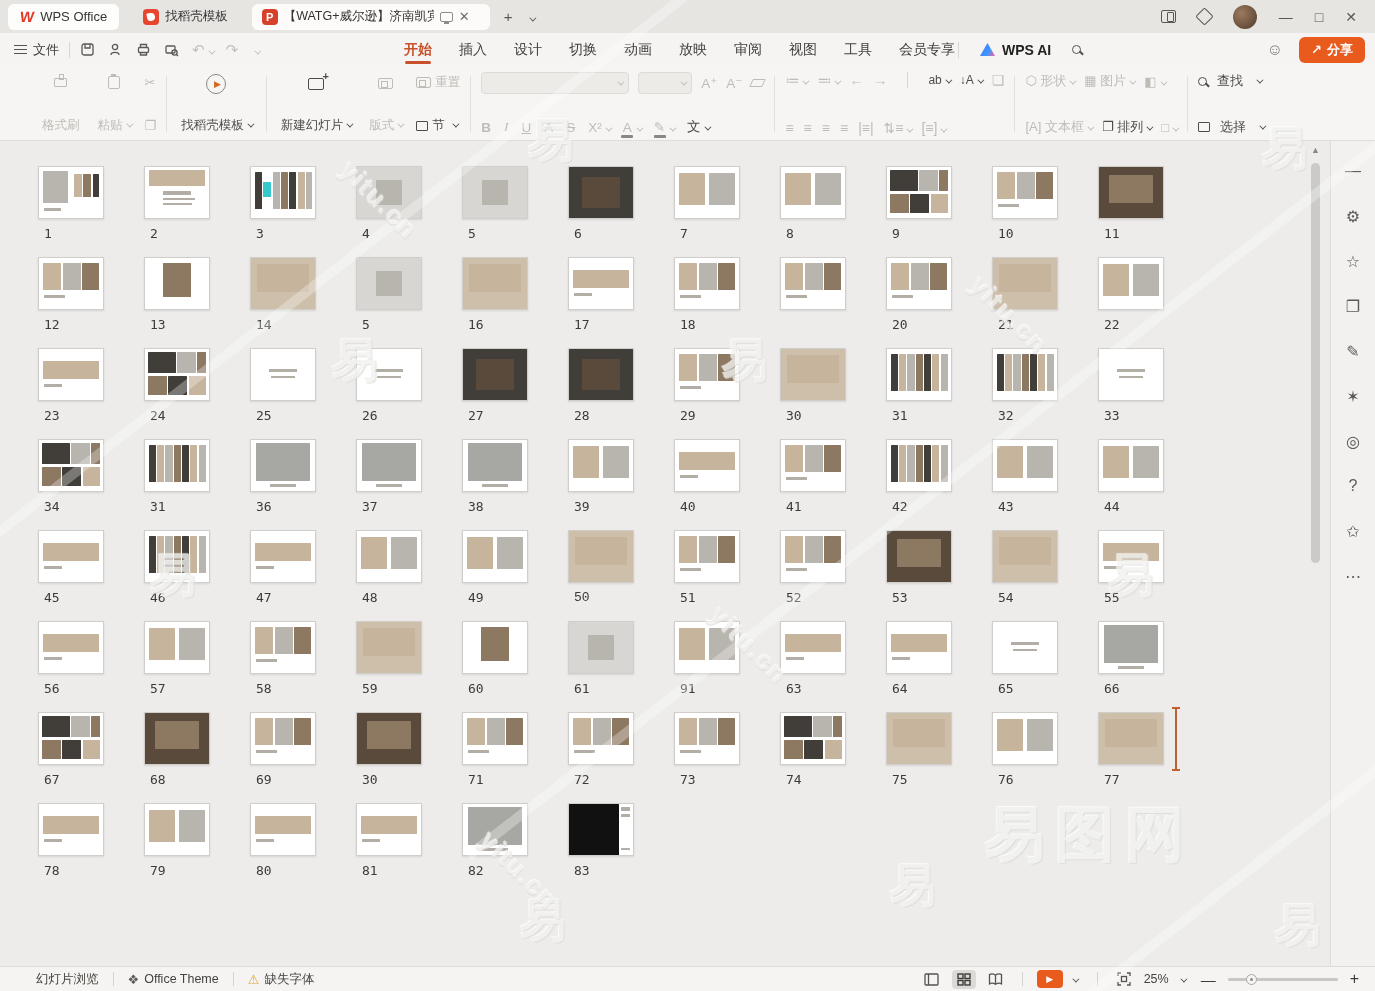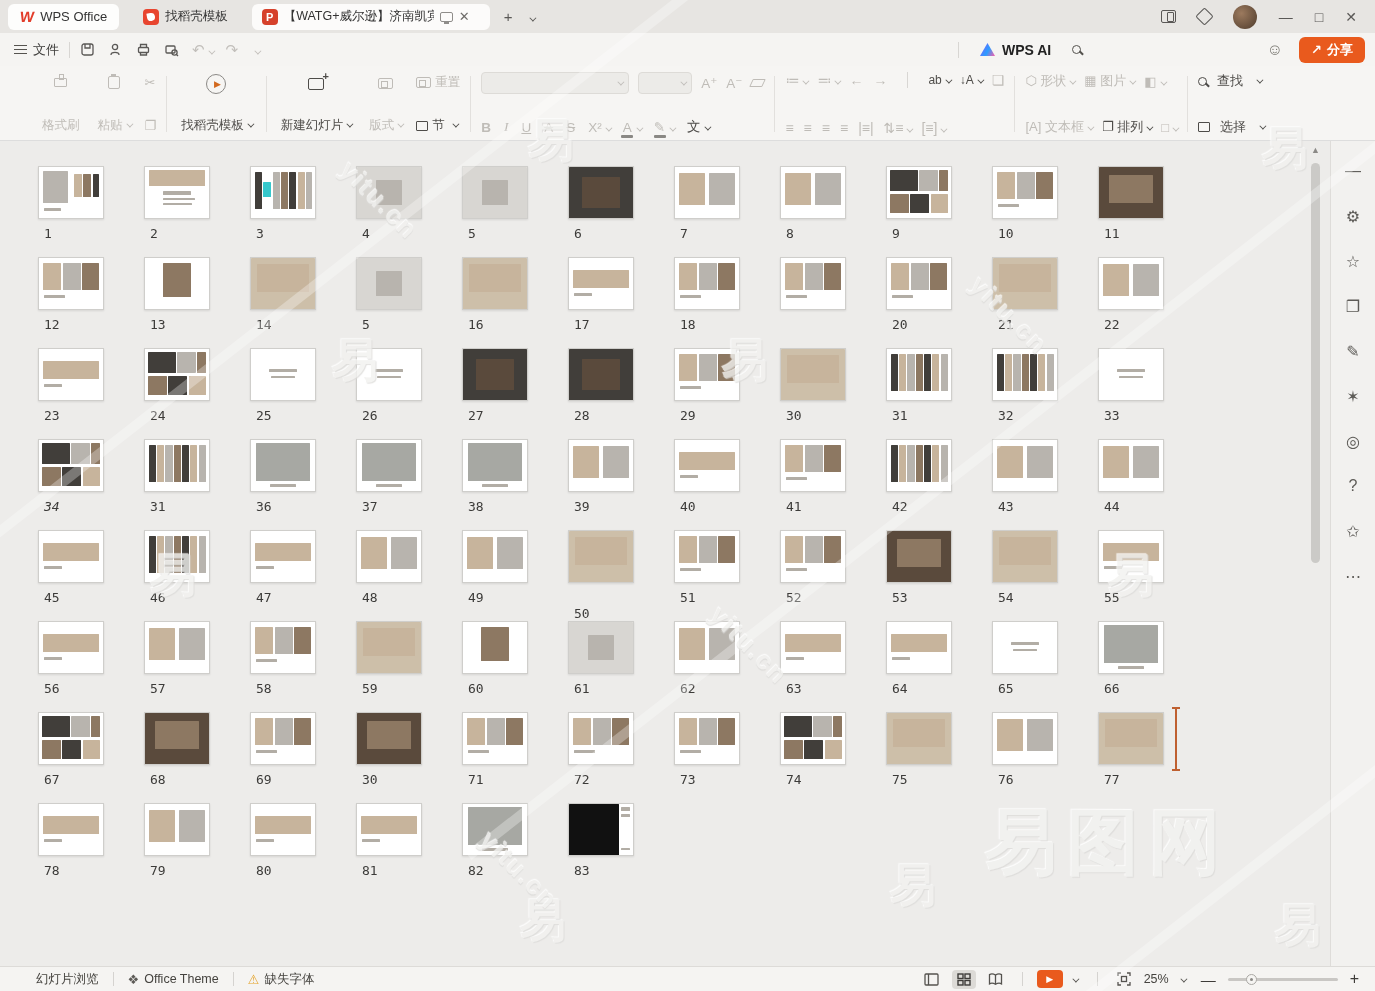--- a/index.html
+++ b/index.html
@@ -104,21 +104,21 @@
   .theme-ico { color:#5d5b57; margin-right:5px; font-size:13px; }
   .viewbtn { width:24px; height:19px; display:flex; align-items:center; justify-content:center; border-radius:4px; }
   .viewbtn.active { background:#dcdad6; }
   .playbtn { width:26px; height:18px; background:#e95a1d; border-radius:4px; color:#fff; font-size:9px; display:flex; align-items:center; justify-content:center; }
   .zoomtrack { width:110px; height:3px; background:#c9c7c4; border-radius:2px; position:relative; }
   .zoomhandle { position:absolute; left:18px; top:-4px; width:11px; height:11px; border-radius:50%; background:#f5f4f2; border:1px solid #aaa8a4; }
   .zoomhandle::after { content:""; position:absolute; left:3px; top:3px; width:3px; height:3px; border-radius:50%; background:#8b8986; }
 
   
   .wm { position:absolute; pointer-events:none; z-index:40; color:#f2f2f0; text-shadow:1px 1px 1px #dcdbd9, -1px -1px 1px #ffffff; font-weight:900; }
-  .wm-big { font-size:72px; letter-spacing:10px; opacity:.85; }
+  .wm-big { font-size:60px; letter-spacing:10px; opacity:.85; }
   .wm-char { font-size:46px; opacity:.8; }
   .wm-url { font-size:26px; font-weight:bold; transform:rotate(45deg); opacity:.8; letter-spacing:2px; }
   .streak { position:absolute; pointer-events:none; z-index:39; width:1400px; height:10px; background:#ffffff; opacity:.30; transform:rotate(-38deg); }
 </style>
 </head>
 <body>
 
 <div class="titlebar">
   <div class="home-pill">
     <span class="wlogo">W</span>
@@ -175,20 +175,32 @@
         <svg width="15" height="15" viewBox="0 0 15 15" fill="none" stroke="#5a5856" stroke-width="1.3">
           <rect x="2" y="4" width="9" height="7" rx="1"></rect>
           <circle cx="10.5" cy="10.5" r="2.6"></circle>
           <path d="M12.5 12.5l1.5 1.5"></path>
         </svg>
       </span>
     <span class="undo">↶<span class="chev"></span></span>
     <span class="undo">↷</span>
     <span class="undo"><span class="chev"></span></span>
   </div>
+  <div class="menu-tabs">
+    <span class="mtab active">开始</span>
+    <span class="mtab">插入</span>
+    <span class="mtab">设计</span>
+    <span class="mtab">切换</span>
+    <span class="mtab">动画</span>
+    <span class="mtab">放映</span>
+    <span class="mtab">审阅</span>
+    <span class="mtab">视图</span>
+    <span class="mtab">工具</span>
+    <span class="mtab">会员专享</span>
+  </div>
   <div class="ai-grp">
     <span class="vsep" style="margin-right:14px"></span>
     <span class="ai-tri"></span>
     <span class="ai-txt">WPS AI</span>
     <span class="lens" style="margin-left:14px;color:#55534f"></span>
   </div>
   <div class="menu-right">
     <span class="smiley">☺</span>
     <span class="share-btn">
       <span>↗</span>
@@ -543,21 +555,21 @@
       </div>
       <div class="slide-num" style="left: 1104px; top: 267px;">33</div>
       <div class="slide-card" style="left: 38px; top: 298px;">
         <div class="blk" style="left: 4%; top: 6%; width: 44%; height: 42%; background: rgb(65, 62, 58);"></div>
         <div class="blk" style="left: 50%; top: 6%; width: 30%; height: 42%; background: rgb(184, 180, 174);"></div>
         <div class="blk" style="left: 82%; top: 6%; width: 14%; height: 42%; background: rgb(141, 120, 98);"></div>
         <div class="blk" style="left: 4%; top: 52%; width: 30%; height: 38%; background: rgb(141, 120, 98);"></div>
         <div class="blk" style="left: 36%; top: 52%; width: 30%; height: 38%; background: rgb(65, 62, 58);"></div>
         <div class="blk" style="left: 68%; top: 52%; width: 28%; height: 38%; background: rgb(199, 180, 156);"></div>
       </div>
-      <div class="slide-num" style="left: 44px; top: 358px; font-style: italic;">34</div>
+      <div class="slide-num" style="left: 44px; top: 358px;">34</div>
       <div class="slide-card" style="left: 144px; top: 298px;">
         <div class="blk" style="left: 6%; top: 10%; width: 11%; height: 72%; background: rgb(65, 62, 58);"></div>
         <div class="blk" style="left: 19%; top: 10%; width: 11%; height: 72%; background: rgb(199, 180, 156);"></div>
         <div class="blk" style="left: 32%; top: 10%; width: 11%; height: 72%; background: rgb(184, 180, 174);"></div>
         <div class="blk" style="left: 45%; top: 10%; width: 11%; height: 72%; background: rgb(141, 120, 98);"></div>
         <div class="blk" style="left: 58%; top: 10%; width: 11%; height: 72%; background: rgb(65, 62, 58);"></div>
         <div class="blk" style="left: 71%; top: 10%; width: 11%; height: 72%; background: rgb(199, 180, 156);"></div>
         <div class="blk" style="left: 84%; top: 10%; width: 11%; height: 72%; background: rgb(184, 180, 174);"></div>
       </div>
       <div class="slide-num" style="left: 150px; top: 358px;">31</div>
@@ -640,21 +652,21 @@
       <div class="slide-num" style="left: 362px; top: 449px;">48</div>
       <div class="slide-card" style="left: 462px; top: 389px;">
         <div class="blk" style="left: 7%; top: 12%; width: 40%; height: 62%; background: rgb(199, 180, 156);"></div>
         <div class="blk" style="left: 53%; top: 12%; width: 40%; height: 62%; background: rgb(184, 180, 174);"></div>
       </div>
       <div class="slide-num" style="left: 468px; top: 449px;">49</div>
       <div class="slide-card" style="left: 568px; top: 389px;">
         <div class="blk" style="left: 0%; top: 0%; width: 100%; height: 100%; background: rgb(205, 191, 169);"></div>
         <div class="blk" style="left: 10%; top: 12%; width: 80%; height: 55%; background: rgb(199, 180, 156);"></div>
       </div>
-      <div class="slide-num" style="left: 574px; top: 465px;">50</div>
+      <div class="slide-num" style="left: 574px; top: 449px; font-family: Liberation Mono, monospace;">50</div>
       <div class="slide-card" style="left: 674px; top: 389px;">
         <div class="blk" style="left: 6%; top: 10%; width: 29%; height: 52%; background: rgb(199, 180, 156);"></div>
         <div class="blk" style="left: 37%; top: 10%; width: 28%; height: 52%; background: rgb(184, 180, 174);"></div>
         <div class="blk" style="left: 67%; top: 10%; width: 27%; height: 52%; background: rgb(141, 120, 98);"></div>
         <div class="blk" style="left: 8%; top: 72%; width: 32%; height: 6%; background: rgb(178, 173, 165);"></div>
       </div>
       <div class="slide-num" style="left: 680px; top: 449px;">51</div>
       <div class="slide-card" style="left: 780px; top: 389px;">
         <div class="blk" style="left: 6%; top: 10%; width: 29%; height: 52%; background: rgb(199, 180, 156);"></div>
         <div class="blk" style="left: 37%; top: 10%; width: 28%; height: 52%; background: rgb(184, 180, 174);"></div>
@@ -705,21 +717,21 @@
       <div class="slide-num" style="left: 468px; top: 540px;">60</div>
       <div class="slide-card" style="left: 568px; top: 480px;">
         <div class="blk" style="left: 0%; top: 0%; width: 100%; height: 100%; background: rgb(216, 214, 210);"></div>
         <div class="blk" style="left: 30%; top: 25%; width: 40%; height: 50%; background: rgb(184, 180, 174);"></div>
       </div>
       <div class="slide-num" style="left: 574px; top: 540px;">61</div>
       <div class="slide-card" style="left: 674px; top: 480px;">
         <div class="blk" style="left: 7%; top: 12%; width: 40%; height: 62%; background: rgb(199, 180, 156);"></div>
         <div class="blk" style="left: 53%; top: 12%; width: 40%; height: 62%; background: rgb(184, 180, 174);"></div>
       </div>
-      <div class="slide-num" style="left: 680px; top: 540px;">62</div>
+      <div class="slide-num" style="left: 680px; top: 540px;">91</div>
       <div class="slide-card" style="left: 780px; top: 480px;">
         <div class="blk" style="left: 6%; top: 24%; width: 88%; height: 34%; background: rgb(199, 180, 156);"></div>
         <div class="blk" style="left: 8%; top: 68%; width: 28%; height: 6%; background: rgb(178, 173, 165);"></div>
       </div>
       <div class="slide-num" style="left: 786px; top: 540px;">63</div>
       <div class="slide-card" style="left: 886px; top: 480px;">
         <div class="blk" style="left: 6%; top: 24%; width: 88%; height: 34%; background: rgb(199, 180, 156);"></div>
         <div class="blk" style="left: 8%; top: 68%; width: 28%; height: 6%; background: rgb(178, 173, 165);"></div>
       </div>
       <div class="slide-num" style="left: 892px; top: 540px;">64</div>

